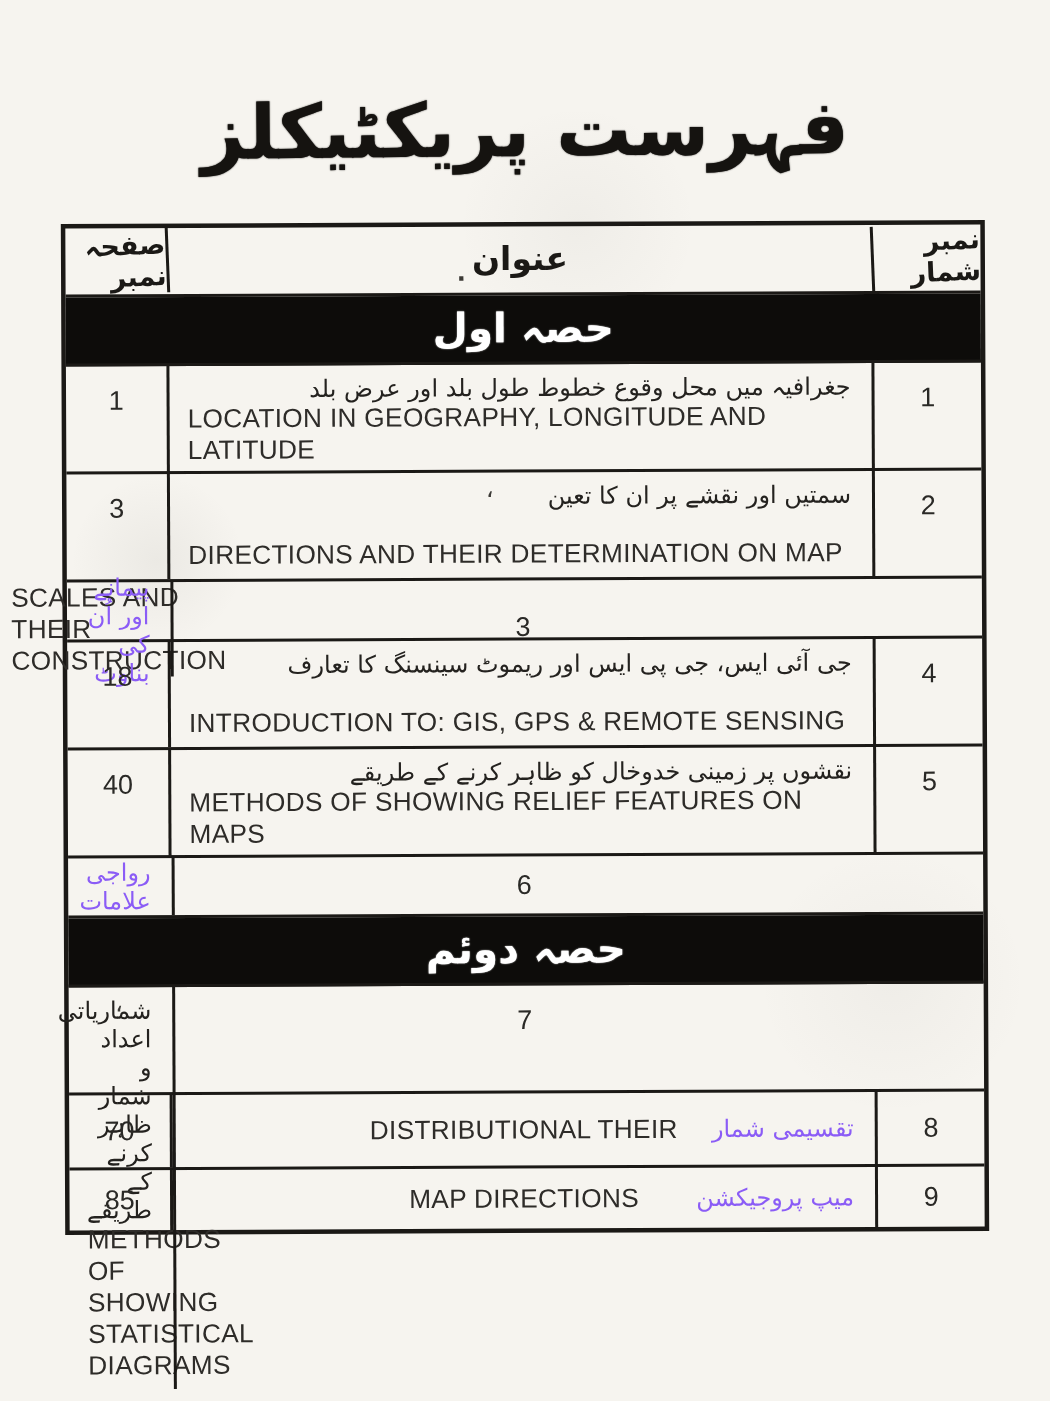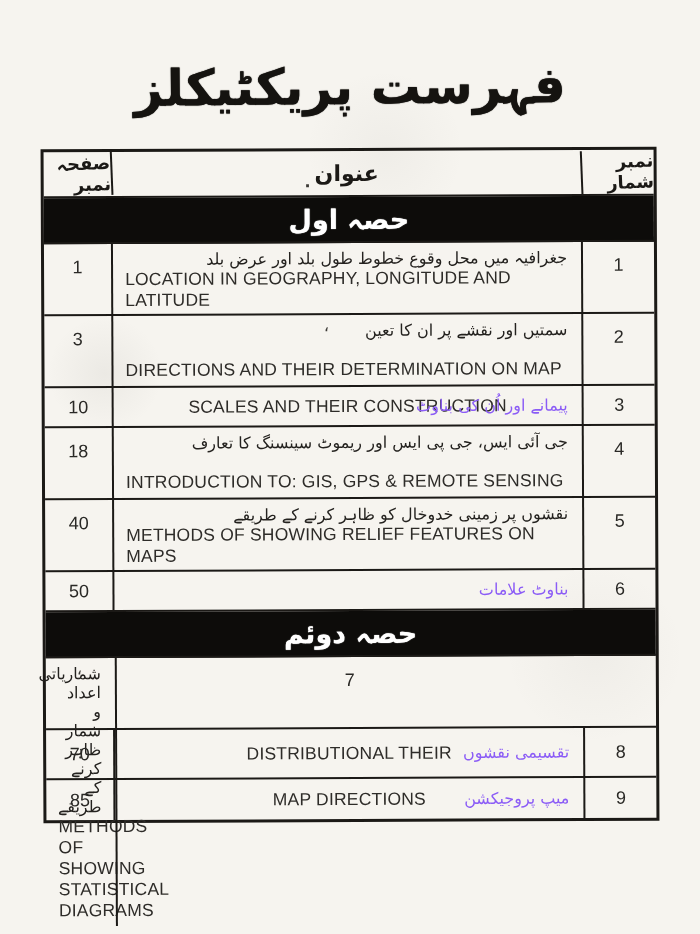--- a/index.html
+++ b/index.html
@@ -151,21 +151,20 @@
     <div class="row h-lg">
       <div class="cell page-col num">3</div>
       <div class="cell title-col two-line artifact">
         <div class="urdu">سمتیں اور نقشے پر ان کا تعین</div>
         <div class="english">DIRECTIONS AND THEIR DETERMINATION ON MAP</div>
       </div>
       <div class="cell serial-col num">2</div>
     </div>
 
     <div class="row h-sm">
-      <div class="cell page-col num">10</div>
       <div class="cell title-col one-line">
         <span class="english">SCALES AND THEIR CONSTRUCTION</span>
         <span class="urdu">پیمانے اور اُن کی بناوٹ</span>
       </div>
       <div class="cell serial-col num">3</div>
     </div>
 
     <div class="row h-lg">
       <div class="cell page-col num">18</div>
       <div class="cell title-col two-line">
@@ -178,42 +177,41 @@
     <div class="row h-lg">
       <div class="cell page-col num">40</div>
       <div class="cell title-col two-line">
         <div class="urdu">نقشوں پر زمینی خدوخال کو ظاہر کرنے کے طریقے</div>
         <div class="english">METHODS OF SHOWING RELIEF FEATURES ON MAPS</div>
       </div>
       <div class="cell serial-col num">5</div>
     </div>
 
     <div class="row h-sm">
-      <div class="cell page-col num">50</div>
-      <div class="cell title-col one-line">
-        <span class="urdu">بناوٹ علامات</span>
+      <div class="cell title-col one-line">
+        <span class="urdu">رواجی علامات</span>
       </div>
       <div class="cell serial-col num">6</div>
     </div>
 
     <div class="banner">حصہ دوئم</div>
 
     <div class="row h-lg">
       <div class="cell title-col two-line artifact">
         <div class="urdu">شماریاتی اعداد و شمار ظاہر کرنے کے طریقے</div>
         <div class="english">METHODS OF SHOWING STATISTICAL DIAGRAMS</div>
       </div>
       <div class="cell serial-col num">7</div>
     </div>
 
     <div class="row h-md">
       <div class="cell page-col num">70</div>
       <div class="cell title-col one-line">
         <span class="english">DISTRIBUTIONAL THEIR</span>
-        <span class="urdu">تقسیمی نقشوں</span>
+        <span class="urdu">تقسیمی شمار</span>
       </div>
       <div class="cell serial-col num">8</div>
     </div>
 
     <div class="row h-sm">
       <div class="cell page-col num">85</div>
       <div class="cell title-col one-line">
         <span class="english">MAP DIRECTIONS</span>
         <span class="urdu">میپ پروجیکشن</span>
       </div>

